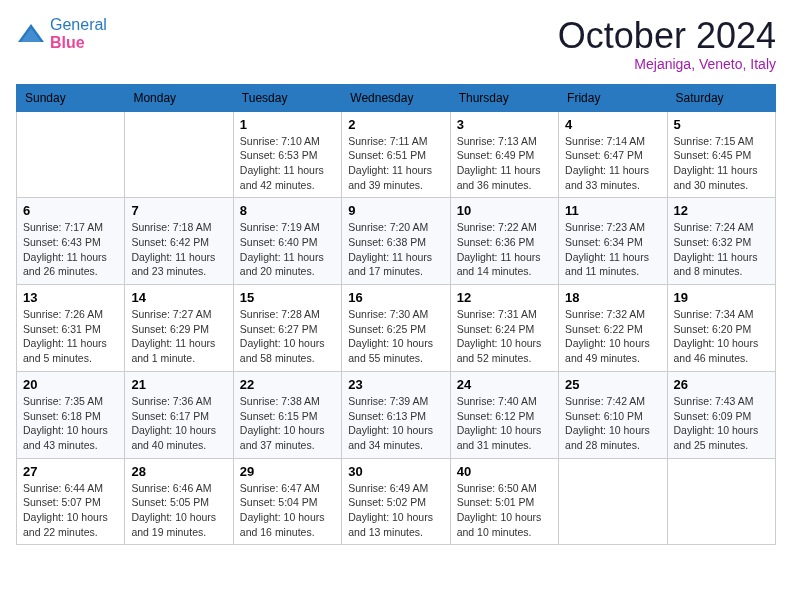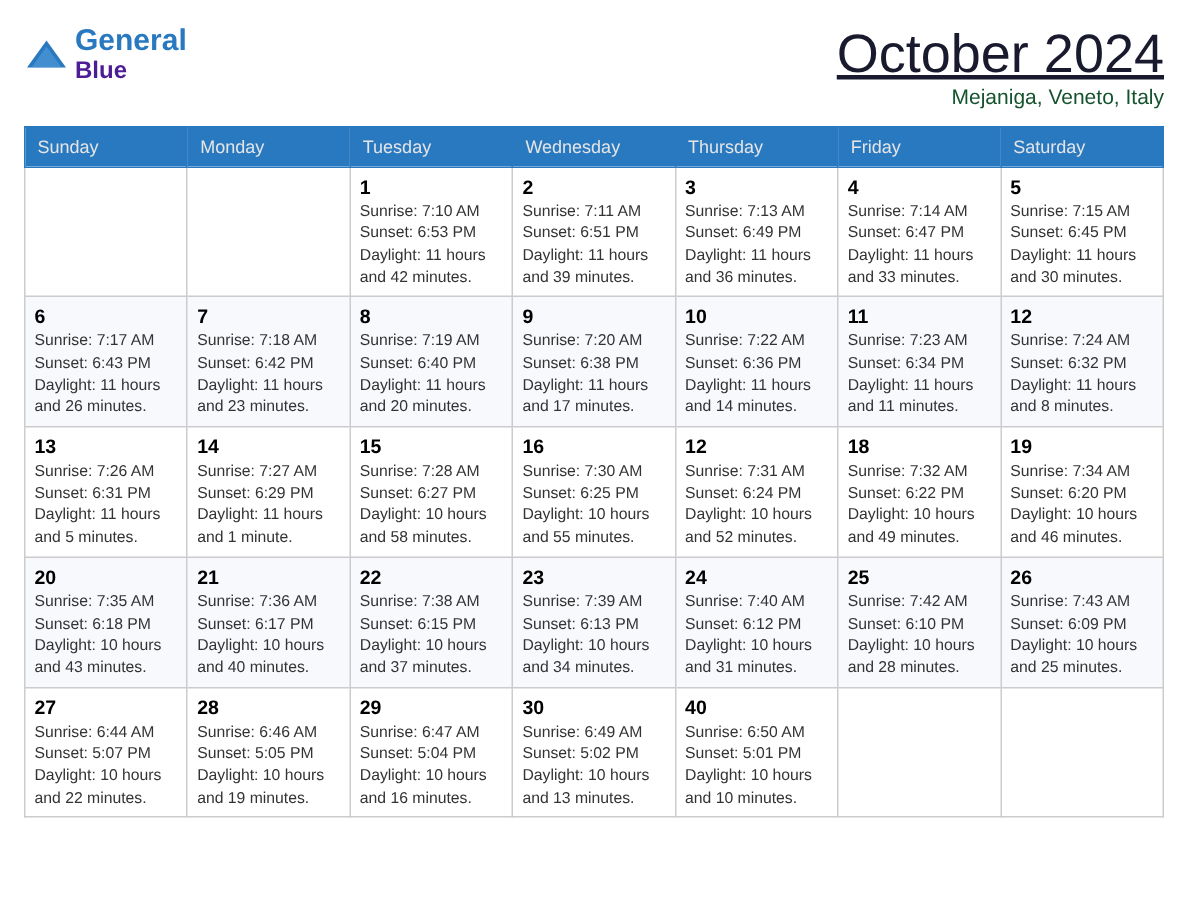--- a/index.html
+++ b/index.html
@@ -26,34 +26,33 @@
       height: 24px;
     }
     .title-block {
       text-align: right;
     }
     .month-title {
       font-size: 36px;
       font-weight: 300;
       color: #1a1a2e;
       line-height: 1.1;
-      text-decoration: underline;
     }
     .location {
       font-size: 14px;
-      color: #14532d;
+      color: #a21caf;
     }
     .calendar {
       width: 100%;
       border-collapse: collapse;
       font-size: 11px;
     }
     .calendar th {
       background: #2979c1;
-      color: #e5e5e5;
+      color: #000000;
       text-align: left;
       padding: 6px 8px;
       font-weight: normal;
       font-size: 12px;
       border: 1px solid #2979c1;
     }
     .calendar td {
       border: 1px solid #ccc;
       vertical-align: top;
       padding: 5px 6px;
@@ -82,24 +81,24 @@
 </head>
 <body>
 
 <div class="header">
   <div class="logo">
     <svg class="logo-icon" viewBox="0 0 30 24" xmlns="http://www.w3.org/2000/svg">
       <polygon points="15,2 28,20 2,20" fill="#2979c1"></polygon>
       <polygon points="15,6 25,20 5,20" fill="#5ba3e0" opacity="0.5"></polygon>
     </svg>
     <div>
-      <div style="font-size:20px; font-weight:bold; color:#1a1a2e;">
+      <div style="font-size:16px; font-weight:normal; color:#1a1a2e;">
         <span style="color:#2979c1;">General</span>
       </div>
-      <div style="font-size:16px; font-weight:bold; color:#4c1d95;">Blue</div>
+      <div style="font-size:16px; font-weight:bold; color:#ec4899;">Blue</div>
     </div>
   </div>
   <div class="title-block">
     <div class="month-title">October 2024</div>
     <div class="location">Mejaniga, Veneto, Italy</div>
   </div>
 </div>
 
 <table class="calendar">
   <thead>

